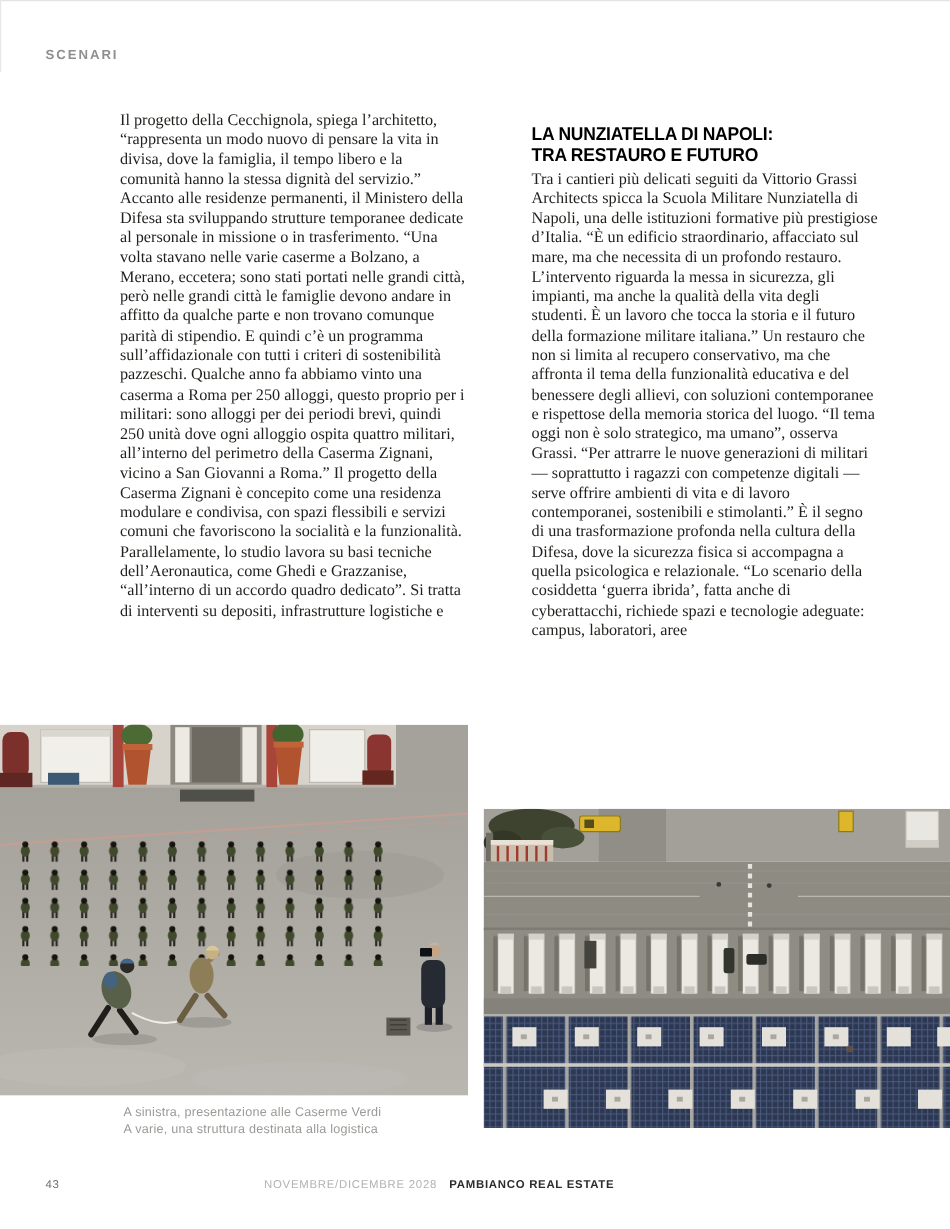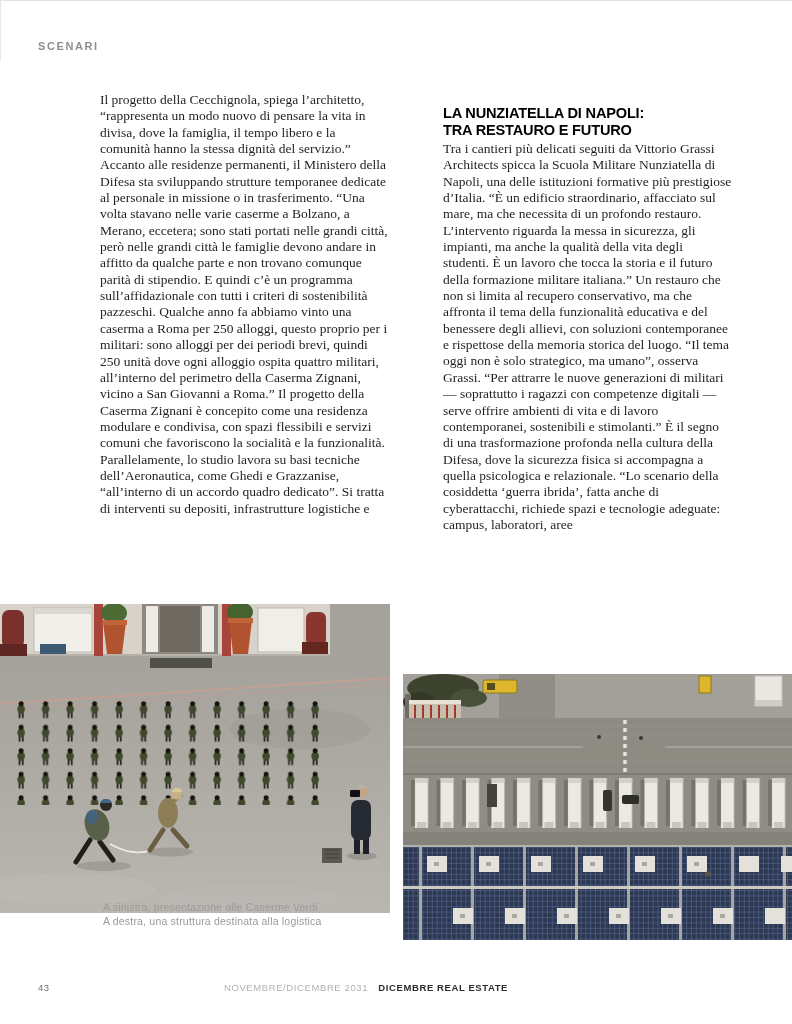--- a/index.html
+++ b/index.html
@@ -28,21 +28,21 @@
     font-size:15.5px;line-height:16.5px;letter-spacing:-0.2px;color:#000;
     transform:scaleX(0.94);transform-origin:left center;white-space:nowrap;
   }
   .subhead div{display:block;}
 
   .photo{position:absolute;display:block;}
   .photo-left{left:0;top:604px;}
   .photo-right{left:403px;top:674px;}
 
   .caption{
-    position:absolute;left:103px;top:900px;
+    position:absolute;left:103px;top:920px;
     font-size:10.5px;line-height:14px;color:#9a9a97;letter-spacing:0.2px;
   }
 
   .folio{
     position:absolute;left:38px;top:982px;
     font-size:9.5px;color:#6f6f6d;letter-spacing:0.4px;
   }
   .footer-center{
     position:absolute;left:0;right:60px;top:982px;text-align:center;
     font-size:9.5px;letter-spacing:0.6px;
@@ -246,21 +246,21 @@
           <rect x="213" y="240" width="5" height="4"></rect>
         <rect x="265" y="240" width="5" height="4"></rect>
           <rect x="317" y="240" width="5" height="4"></rect>
       </g>
       <circle cx="305" cy="200" r="3" fill="#7a5a3a" opacity="0.6"></circle>
     </g>
   </svg>
 
   <div class="caption">
     <div>A sinistra, presentazione alle Caserme Verdi</div>
-    <div>A destra, una struttura destinata alla logistica</div>
+    <div>A varie, una struttura destinata alla logistica</div>
   </div>
 
   <div class="folio">43</div>
   <div class="footer-center">
-    <span class="footer-issue">NOVEMBRE/DICEMBRE 2031</span>
-    <span class="footer-brand">DICEMBRE REAL ESTATE</span>
+    <span class="footer-issue">NOVEMBRE/DICEMBRE 2028</span>
+    <span class="footer-brand">PAMBIANCO REAL ESTATE</span>
   </div>
 </div>
 
 </body></html>

